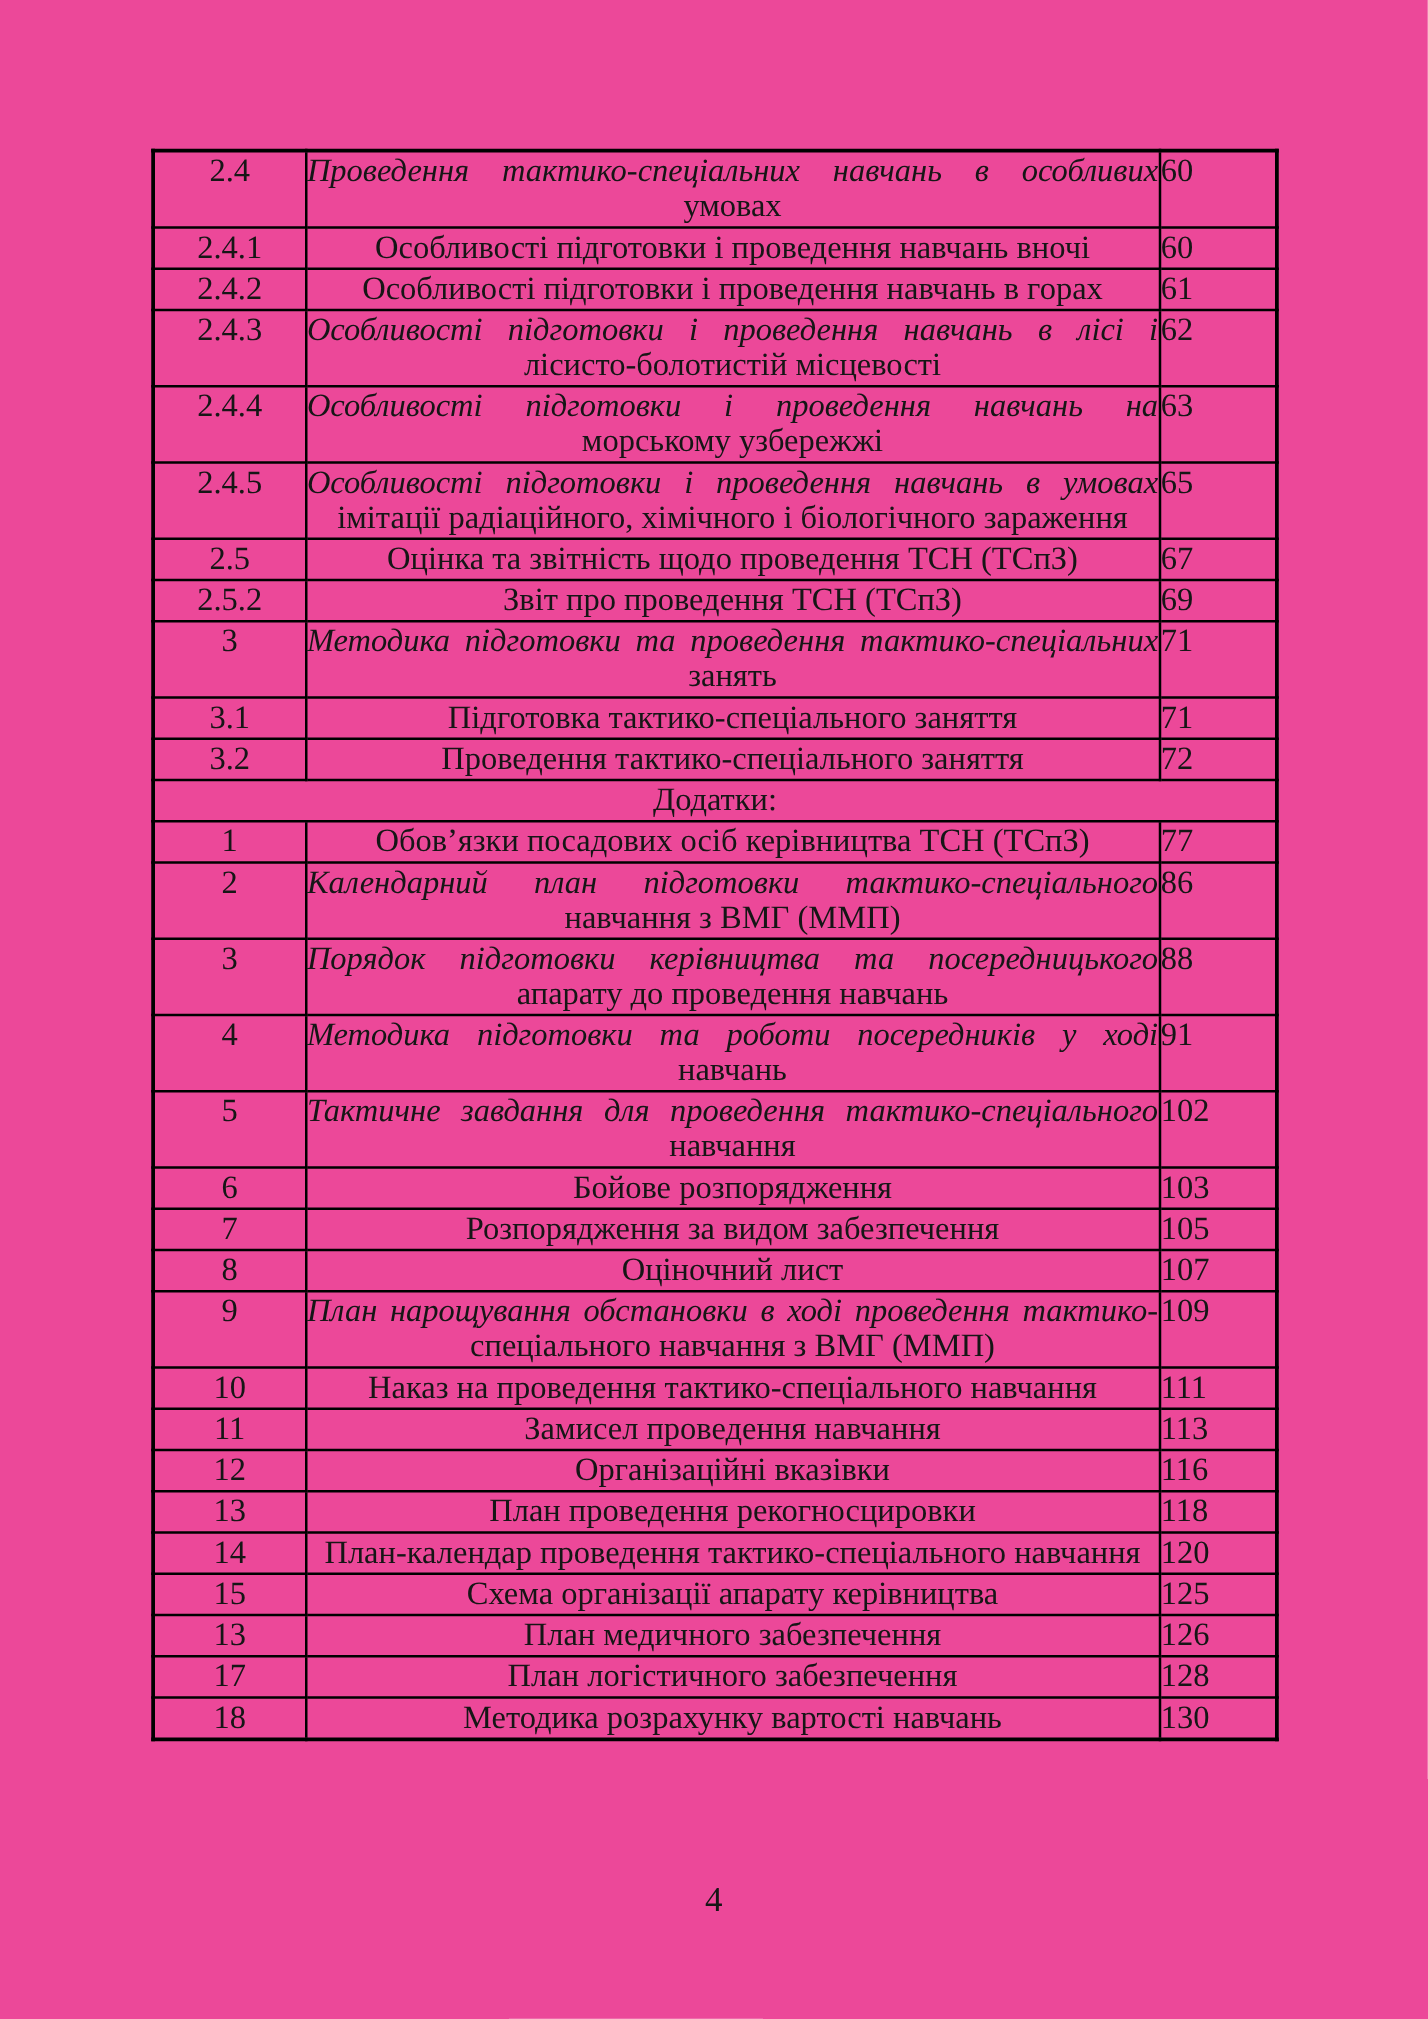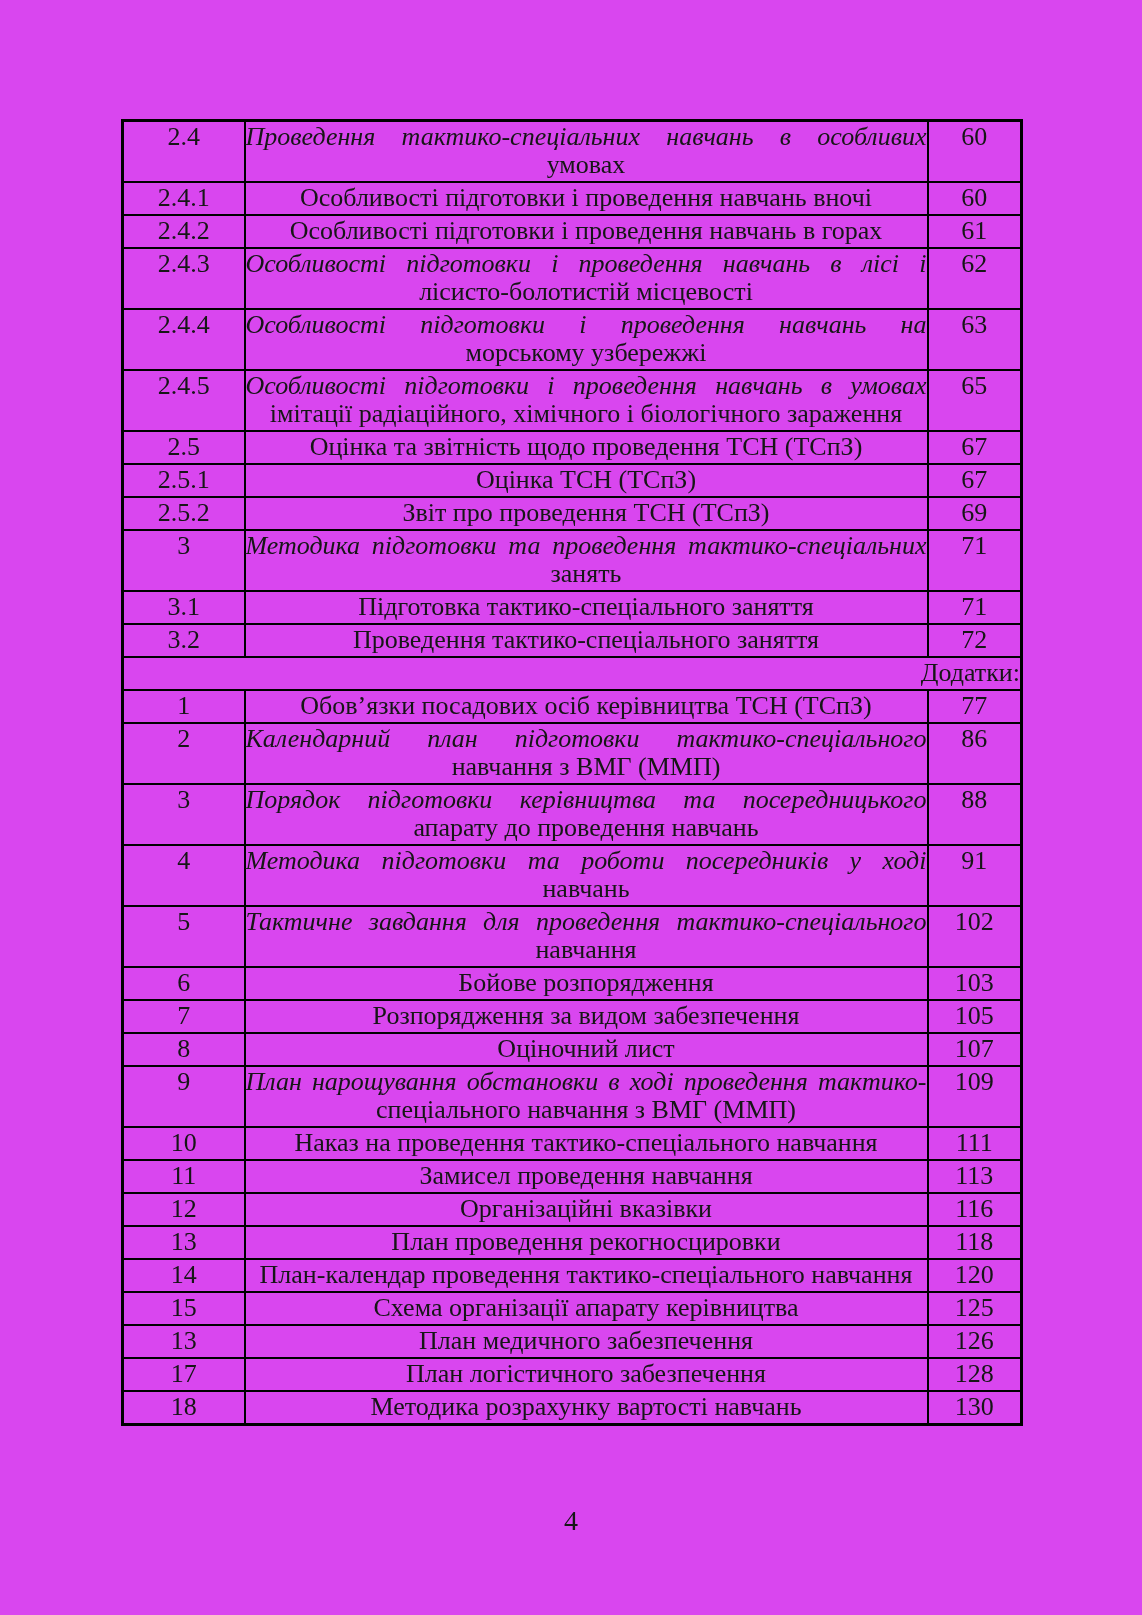--- a/index.html
+++ b/index.html
@@ -11,21 +11,21 @@
     height: 1615px;
     position: relative;
     background: #ffffff;
     font-family: "Liberation Serif", "DejaVu Serif", serif;
     color: #161616;
     overflow: hidden;
   }
   .doc-page {
     position: absolute;
     inset: 0;
-    background: #d946ef;
+    background: #ec4899;
   }
   table.toc {
     position: absolute;
     left: 121px;
     top: 119px;
     width: 899px;
     border-collapse: collapse;
     table-layout: fixed;
     font-size: 26px;
     line-height: 28px;
@@ -42,27 +42,26 @@
   td.cell-num {
     text-align: center;
     padding-left: 2px;
     padding-right: 2px;
   }
   td.cell-title {
     padding-left: 10px;
     padding-right: 12px;
   }
   td.cell-page {
-    text-align: center;
     padding-left: 2px;
     padding-right: 2px;
     margin-top: 20px;
   }
   td.cell-section {
-    text-align: right;
+    text-align: center;
     padding-left: 3px;
     margin-top: 36px;
   }
   .title-line {
     text-align: center;
   }
   .title-line.just {
     text-align: justify;
     text-align-last: justify;
     font-style: italic;
@@ -136,27 +135,20 @@
           <td class="cell-page">65</td>
         </tr>
         <tr>
           <td class="cell-num">2.5</td>
           <td class="cell-title">
             <div class="title-line">Оцінка та звітність щодо проведення ТСН (ТСпЗ)</div>
           </td>
           <td class="cell-page">67</td>
         </tr>
         <tr>
-          <td class="cell-num">2.5.1</td>
-          <td class="cell-title">
-            <div class="title-line">Оцінка ТСН (ТСпЗ)</div>
-          </td>
-          <td class="cell-page">67</td>
-        </tr>
-        <tr>
           <td class="cell-num">2.5.2</td>
           <td class="cell-title">
             <div class="title-line">Звіт про проведення ТСН (ТСпЗ)</div>
           </td>
           <td class="cell-page">69</td>
         </tr>
         <tr>
           <td class="cell-num">3</td>
           <td class="cell-title">
             <div class="title-line just">Методика підготовки та проведення тактико-спеціальних</div>

